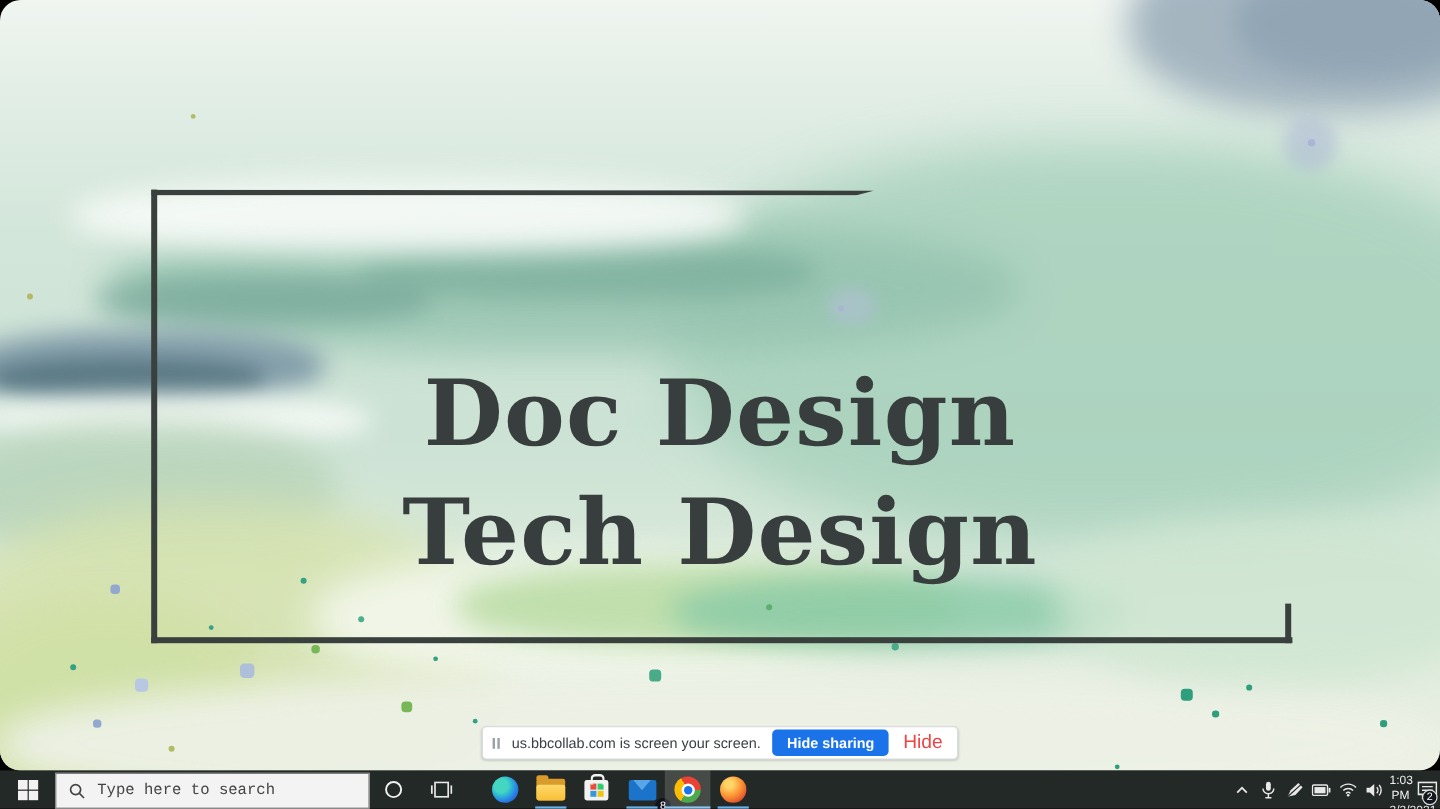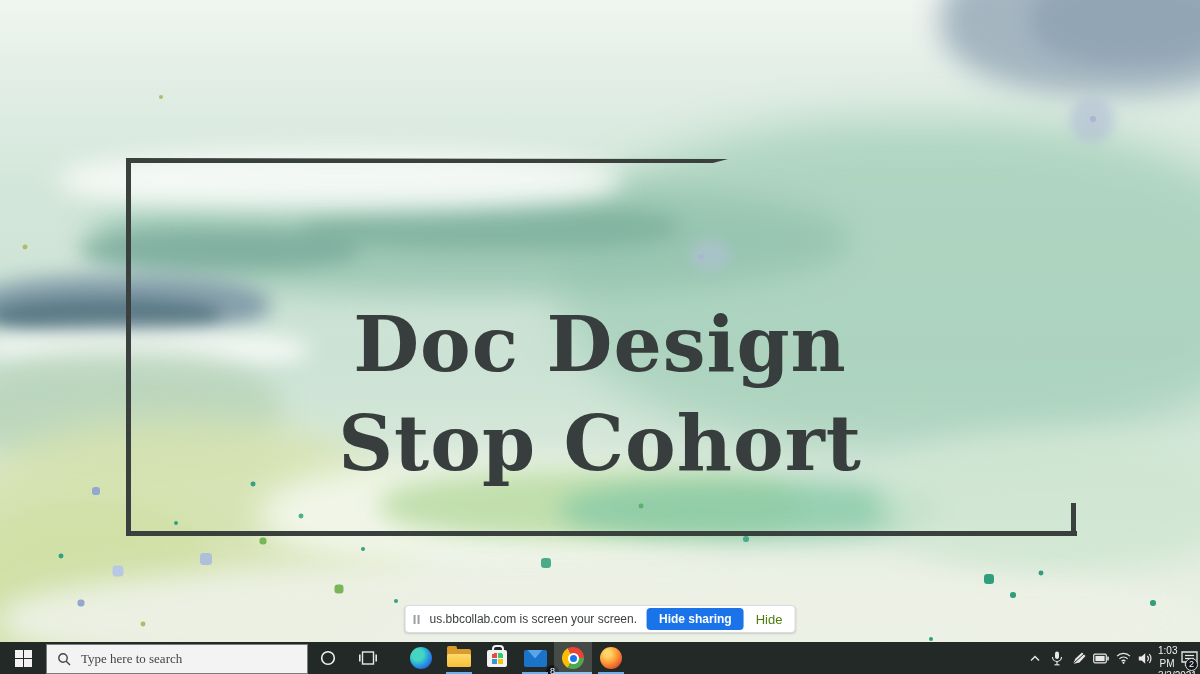--- a/index.html
+++ b/index.html
@@ -1,21 +1,21 @@
 <!DOCTYPE html>
 <html><head>
 <meta charset="utf-8">
 <style>
   html,body{margin:0;padding:0;background:#000;}
   *{box-sizing:border-box;}
   .screen{position:relative;width:1200px;height:674px;overflow:hidden;font-family:"Liberation Sans","DejaVu Sans",sans-serif;}
 
   
   .slide{position:absolute;inset:0 0 32px 0;overflow:hidden;
-    background:linear-gradient(180deg,#f0f5f0 0%,#e2eee6 12%,#d3e6da 30%,#cbe2d4 55%,#d9e9da 75%,#ecf1e4 100%);}
+    background:linear-gradient(180deg,#f0f5f0 0%,#e2eee6 12%,#d3e6da 30%,#cbe2d4 55%,#d9e9da 75%,#ecf1e4 100%);border-radius:17px;}
   .wash{position:absolute;border-radius:45%;pointer-events:none;}
   .w1{left:940px;top:-55px;width:340px;height:150px;background:#9dafbc;filter:blur(14px);opacity:.9;}
   .w1b{left:1030px;top:-25px;width:200px;height:90px;background:#8ea2b2;filter:blur(10px);opacity:.8;}
   .w2{left:560px;top:120px;width:720px;height:330px;background:#a3cfb9;filter:blur(22px);opacity:.75;}
   .w3{left:90px;top:185px;width:760px;height:110px;background:#93c2ae;filter:blur(16px);opacity:.8;}
   .w4{left:300px;top:205px;width:380px;height:45px;background:#79ad9a;filter:blur(10px);opacity:.7;}
   .w5{left:80px;top:230px;width:280px;height:40px;background:#6d9f92;filter:blur(10px);opacity:.6;}
   .w6{left:-30px;top:275px;width:300px;height:60px;background:#7e98a7;filter:blur(10px);opacity:.9;}
   .w7{left:-10px;top:298px;width:230px;height:34px;background:#54747f;filter:blur(8px);opacity:.85;}
   .w8{left:-20px;top:330px;width:330px;height:40px;background:#f7faf7;filter:blur(10px);opacity:.9;}
@@ -58,31 +58,31 @@
   
   .share-bar{position:absolute;left:50%;transform:translateX(-50%);top:605px;height:28px;
     background:#ffffff;border:1px solid #dadce0;border-radius:4px;
     display:flex;align-items:center;padding:0 10px 0 8px;gap:10px;
     box-shadow:0 1px 2px rgba(0,0,0,.15);white-space:nowrap;}
   .share-ind{display:inline-flex;gap:2px;}
   .share-ind i{display:block;width:2px;height:9px;background:#9aa0a6;}
   .share-msg{font-size:12px;color:#3c4043;}
   .share-stop{background:#1a73e8;color:#fff;border:none;border-radius:4px;
     font-size:12px;font-weight:bold;padding:4px 12px;cursor:pointer;font-family:inherit;}
-  .share-hide{color:#4d7c0f;font-size:13px;text-decoration:none;padding:0 2px;cursor:pointer;}
+  .share-hide{color:#ef4444;font-size:16px;text-decoration:none;padding:0 2px;cursor:pointer;}
 
   
   .taskbar{position:absolute;left:0;right:0;bottom:0;height:32px;background:#232926;
     display:flex;align-items:center;color:#e8e8e8;}
   .tb-btn{height:32px;display:flex;align-items:center;justify-content:center;cursor:pointer;position:relative;}
   .start{width:46px;}
   .searchbox{width:262px;height:30px;margin-top:1px;background:#f3f3f3;border:1px solid #7d7d7d;
     display:flex;align-items:center;gap:8px;padding:0 10px;cursor:text;}
   .searchbox input{border:none;outline:none;background:transparent;font-size:13px;color:#333;
-    width:200px;font-family:Liberation Serif, serif;}
+    width:200px;font-family:Liberation Mono, monospace;}
   .searchbox input::placeholder{color:#444;}
   .cortana{width:40px;}
   .taskview{width:40px;}
   .appslot{width:38px;}
   .appslot.active{background:rgba(255,255,255,.16);}
   .underline{position:absolute;bottom:0;left:50%;transform:translateX(-50%);width:26px;height:2px;background:#6cb2e8;}
   .appslot.active .underline{width:38px;background:#8ec6f0;}
 
   .edge-ic{width:22px;height:22px;border-radius:50%;
     background:radial-gradient(circle at 35% 35%,#45d6c2 0 28%,#2bb3d4 45%,#2b7de9 65%,#0b50a0 100%);}
@@ -141,21 +141,21 @@
     <div class="wash w19"></div>
     <div class="dots"></div>
 
     <div class="frame frame-left"></div>
     <div class="frame frame-top"></div>
     <div class="frame frame-bottom"></div>
     <div class="frame frame-right"></div>
 
     <h1 class="title">
       <span>Doc Design</span><br>
-      <span>Stop Cohort</span>
+      <span>Tech Design</span>
     </h1>
   </div>
 
   <div class="share-bar">
     <span class="share-ind">
         <i></i>
         <i></i>
       </span>
     <span class="share-msg">us.bbcollab.com is screen your screen.</span>
     <button class="share-stop">Hide sharing</button>

